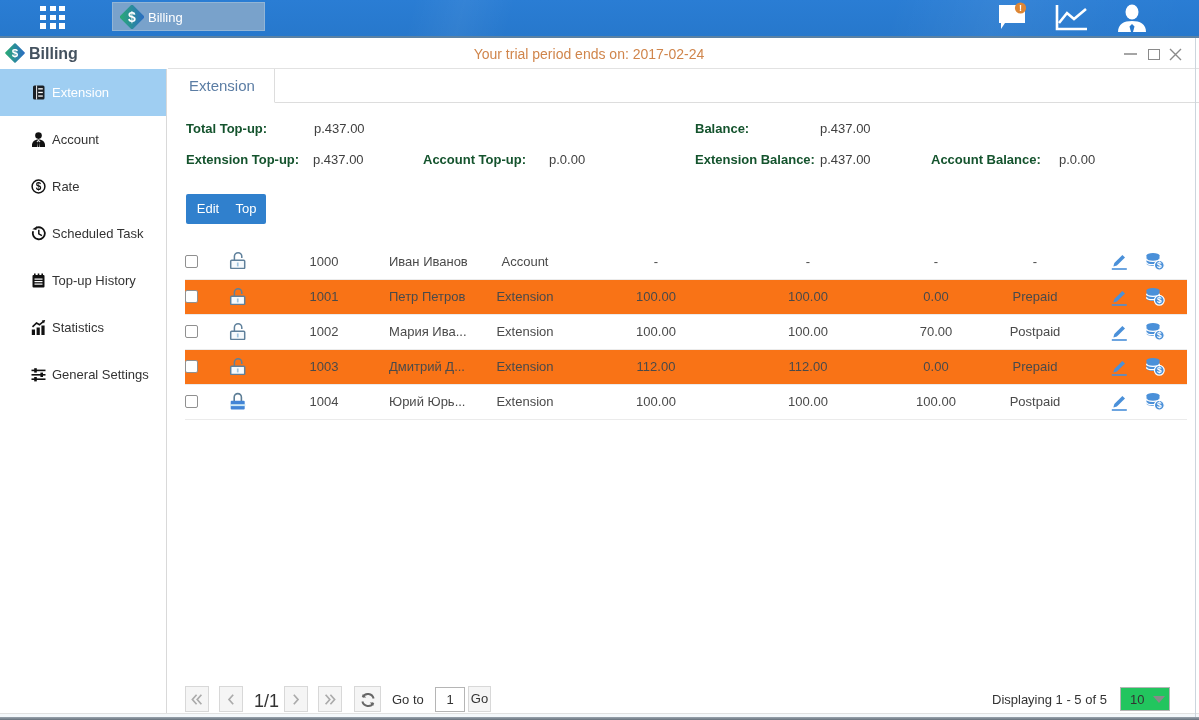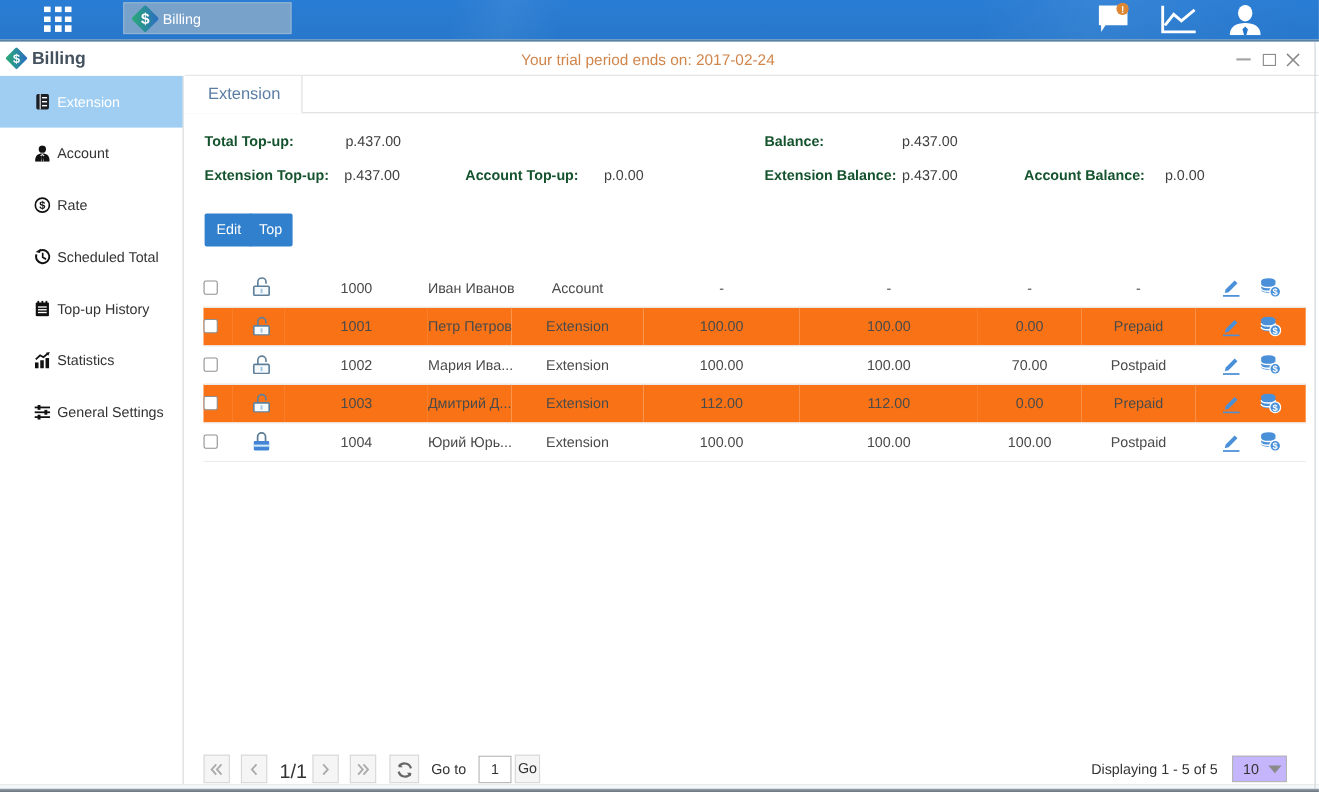--- a/index.html
+++ b/index.html
@@ -47,21 +47,21 @@
 .cb { width:13px; height:13px; border:1px solid #909090; border-radius:2px; background:#fff; }
 .opicons { display:flex; justify-content:center; align-items:center; gap:17px; }
 
 
 .pbtn { position:absolute; top:686px; height:26px; background:#f5f5f5; border:1px solid #d8d8d8;
   color:#b5b5b5; font-size:15px; text-align:center; }
 #pagetxt { position:absolute; top:692px; font-size:13px; color:#333; }
 #goto-input { position:absolute; left:435px; top:687px; width:30px; height:25px; border:1px solid #b5b5b5; background:#fff;
   font-size:13px; color:#333; text-align:center; line-height:23px; }
 #disp { position:absolute; left:992px; top:692px; font-size:13px; color:#333; }
-#ddl { position:absolute; left:1120px; top:687px; width:50px; height:24px; border:1px solid #b5b5b5; background:#c4b5fd; }
+#ddl { position:absolute; left:1120px; top:687px; width:50px; height:24px; border:1px solid #b5b5b5; background:#22c55e; }
 #ddl .v { position:absolute; left:9px; top:4px; font-size:13px; color:#333; }
 #ddl .tri { position:absolute; right:4px; top:8px; width:0; height:0;
   border-left:6px solid transparent; border-right:6px solid transparent; border-top:7px solid #8a8a8a; }
 
 #botline { position:absolute; left:0; top:713px; width:1199px; height:1px; background:#e2e2e2; }
 #botstrip { position:absolute; left:0; top:717px; width:1199px; height:3px; background:linear-gradient(180deg,#9aa4ae,#67727d); }
 #rightline { position:absolute; left:1195px; top:38px; width:1px; height:679px; background:#ccd5dd; }
 </style>
 </head>
 <body>
@@ -159,21 +159,21 @@
       <text x="7.5" y="11.2" font-size="10" font-weight="bold" fill="#111" text-anchor="middle" font-family="Liberation Sans">$</text>
     </svg>
   <span class="txt">Rate</span>
 </div>
 <div class="mitem" style="top:210px">
   <svg class="micon" viewBox="0 0 15 15">
       <path d="M2.2 5.2 a6 6 0 1 0 3.2 -3.4" stroke="#111" stroke-width="1.8" fill="none"></path>
       <path d="M6.3 0 l-0.9 4 -4 -0.8 z" fill="#111"></path>
       <path d="M7.8 3.8 v4.1 l3.1 1.7" stroke="#111" stroke-width="1.5" fill="none"></path>
     </svg>
-  <span class="txt">Scheduled Total</span>
+  <span class="txt">Scheduled Task</span>
 </div>
 <div class="mitem" style="top:257px">
   <svg class="micon" viewBox="0 0 15 15">
       <rect x="1.5" y="2" width="12" height="12.5" rx="1" fill="#111"></rect>
       <rect x="3" y="0.5" width="1.6" height="3" fill="#111"></rect>
       <rect x="6.7" y="0.5" width="1.6" height="3" fill="#111"></rect>
       <rect x="10.4" y="0.5" width="1.6" height="3" fill="#111"></rect>
       <rect x="3.5" y="5.5" width="8" height="1.2" fill="#fff"></rect>
       <rect x="3.5" y="8" width="8" height="1.2" fill="#fff"></rect>
       <rect x="3.5" y="10.5" width="8" height="1.2" fill="#fff"></rect>

